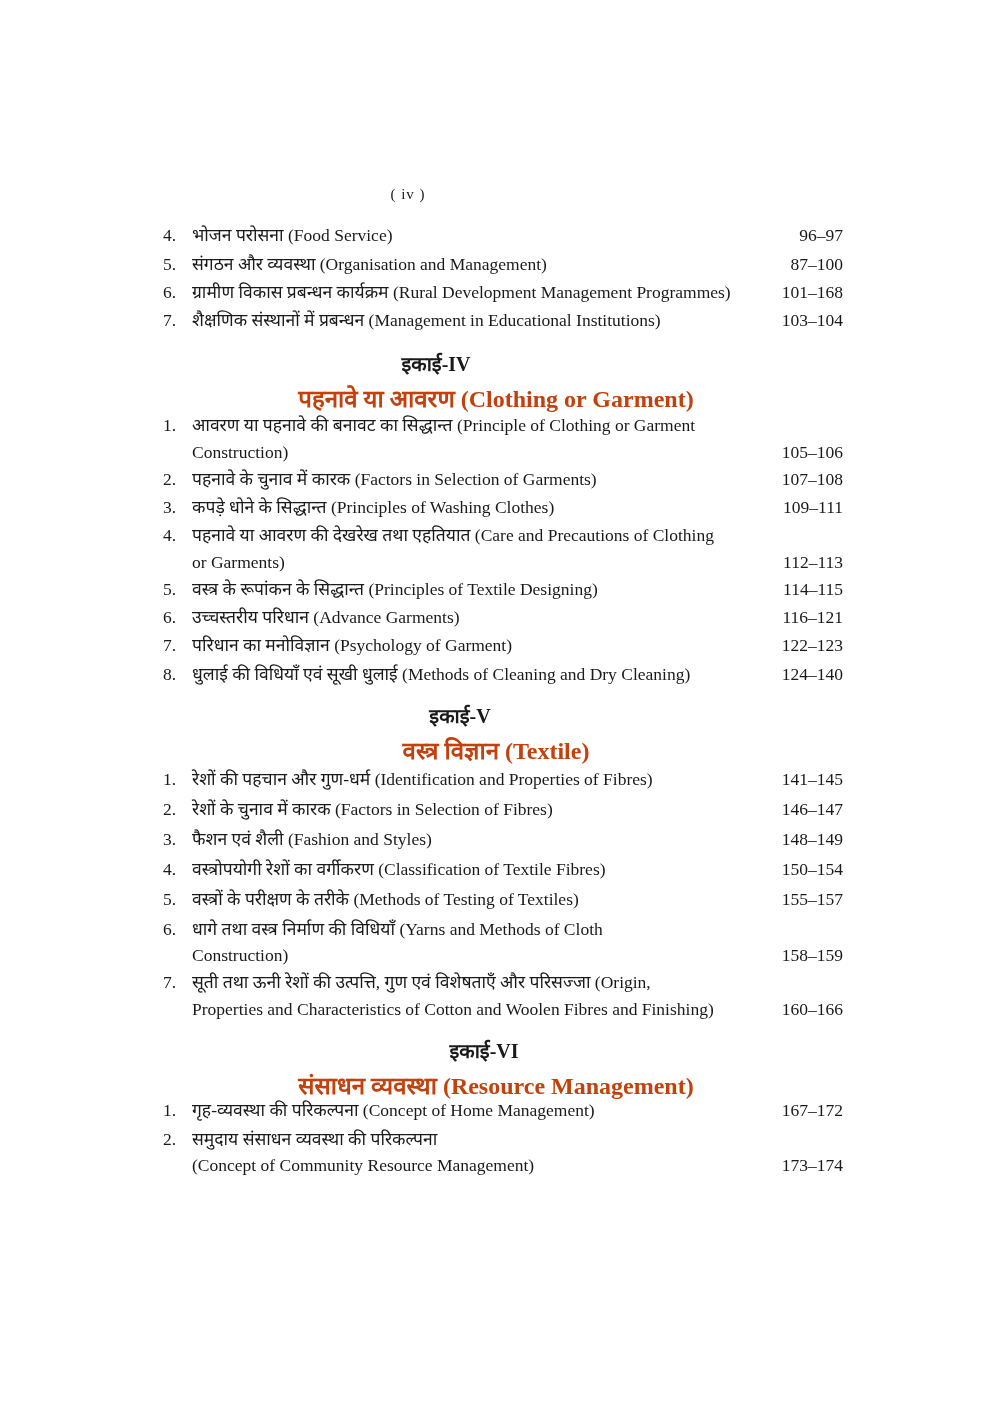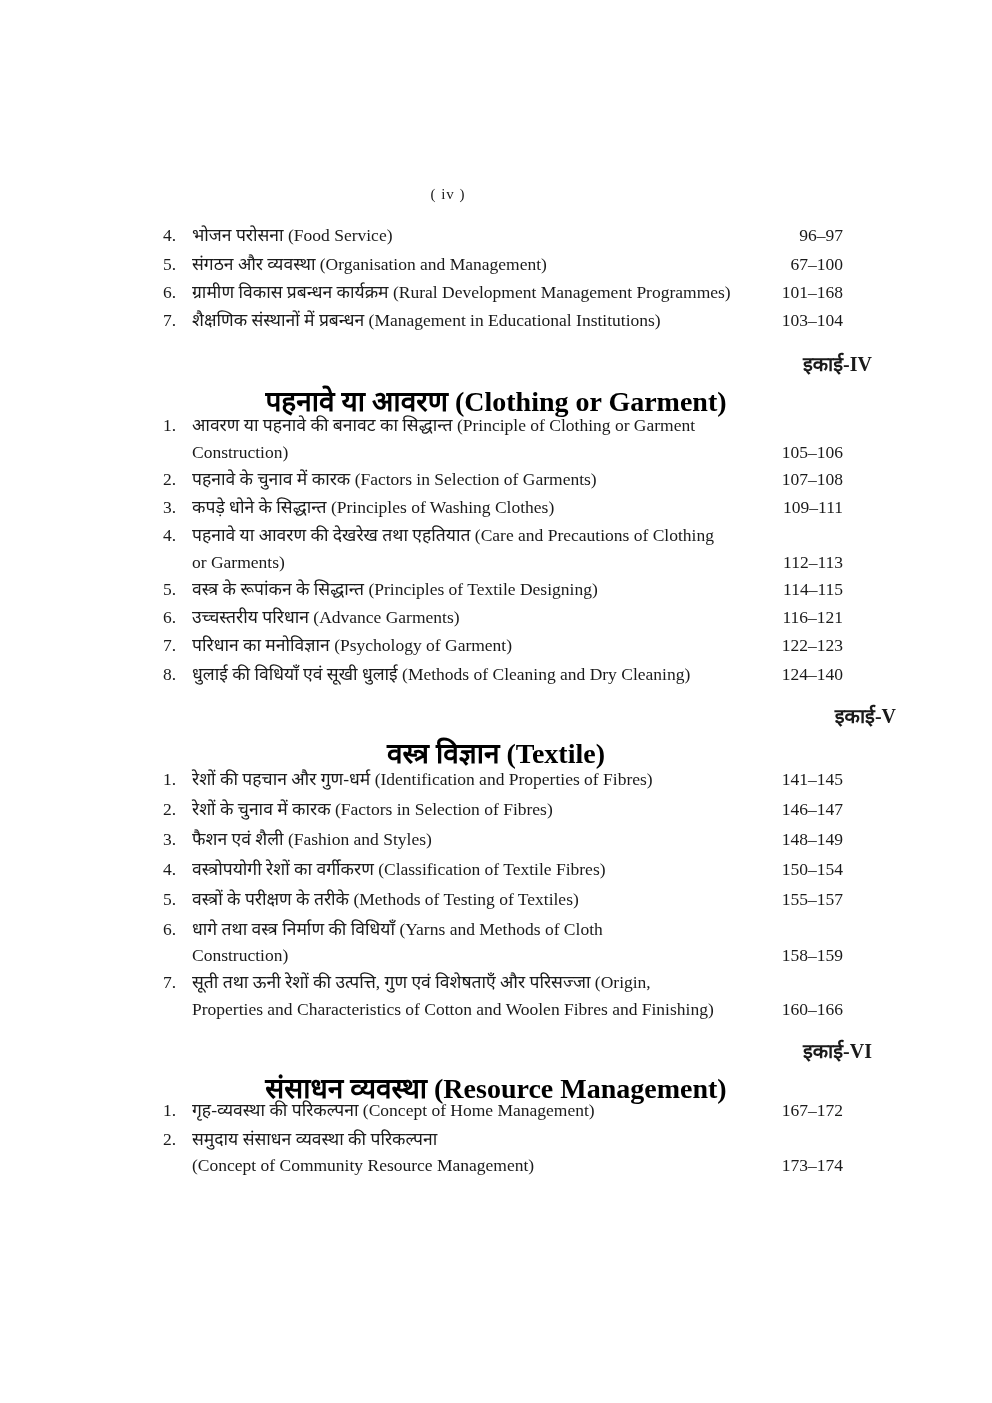--- a/index.html
+++ b/index.html
@@ -3,52 +3,52 @@
 <meta charset="utf-8">
 <style>
   html, body { margin: 0; padding: 0; background: #ffffff; }
   body {
     width: 992px; height: 1403px; position: relative; overflow: hidden;
     font-family: "Liberation Serif", "DejaVu Serif", serif;
     color: #1a1a1a;
   }
   .page-num {
     position: absolute; top: 186px; left: 0; width: 816px; text-align: center;
-    font-size: 15px; letter-spacing: 1px; padding-left: 40px;
+    font-size: 15px; letter-spacing: 1px;
   }
   .content { position: absolute; left: 163px; width: 680px; }
   .row { position: absolute; left: 0; width: 680px; font-size: 17.5px; line-height: 28px; height: 28px; white-space: nowrap; }
   .num { position: absolute; left: 0; width: 22px; }
   .txt { position: absolute; left: 29px; }
   .pages { position: absolute; right: 0; text-align: right; }
   .unit-title {
-    position: absolute; left: 0; width: 872px; text-align: right;
+    position: absolute; left: 0; width: 872px; text-align: center;
     font-weight: bold; font-size: 20px; color: #1a1a1a;
   }
   .unit-subtitle {
     position: absolute; left: 0; width: 992px; text-align: center;
-    font-weight: bold; font-size: 28px; color: #000000;
+    font-weight: bold; font-size: 24px; color: #c2410c;
   }
 </style>
 </head>
 <body>
 
 <div class="page-num">( iv )</div>
 
 <div class="content" style="top:0;">
 
   <div class="row" style="top:221px;">
     <span class="num">4.</span>
     <span class="txt">भोजन परोसना (Food Service)</span>
     <span class="pages">96–97</span>
   </div>
   <div class="row" style="top:250px;">
     <span class="num">5.</span>
     <span class="txt">संगठन और व्यवस्था (Organisation and Management)</span>
-    <span class="pages">67–100</span>
+    <span class="pages">87–100</span>
   </div>
   <div class="row" style="top:278px;">
     <span class="num">6.</span>
     <span class="txt">ग्रामीण विकास प्रबन्धन कार्यक्रम (Rural Development Management Programmes)</span>
     <span class="pages">101–168</span>
   </div>
   <div class="row" style="top:306px;">
     <span class="num">7.</span>
     <span class="txt">शैक्षणिक संस्थानों में प्रबन्धन (Management in Educational Institutions)</span>
     <span class="pages">103–104</span>
@@ -147,21 +147,21 @@
   <div class="row" style="top:968px;">
     <span class="num">7.</span>
     <span class="txt">सूती तथा ऊनी रेशों की उत्पत्ति, गुण एवं विशेषताएँ और परिसज्जा (Origin,</span>
   </div>
   <div class="row" style="top:995px;">
     <span class="txt">Properties and Characteristics of Cotton and Woolen Fibres and  Finishing)</span>
     <span class="pages">160–166</span>
   </div>
 </div>
 
-<div class="unit-title" style="top:1037px;">इकाई-VI</div>
+<div class="unit-title" style="top:1037px;padding-left:48px;">इकाई-VI</div>
 <div class="unit-subtitle" style="top:1068px;">संसाधन व्यवस्था (Resource Management)</div>
 
 <div class="content" style="top:0;">
   <div class="row" style="top:1096px;">
     <span class="num">1.</span>
     <span class="txt">गृह-व्यवस्था की परिकल्पना (Concept of Home Management)</span>
     <span class="pages">167–172</span>
   </div>
   <div class="row" style="top:1125px;">
     <span class="num">2.</span>

